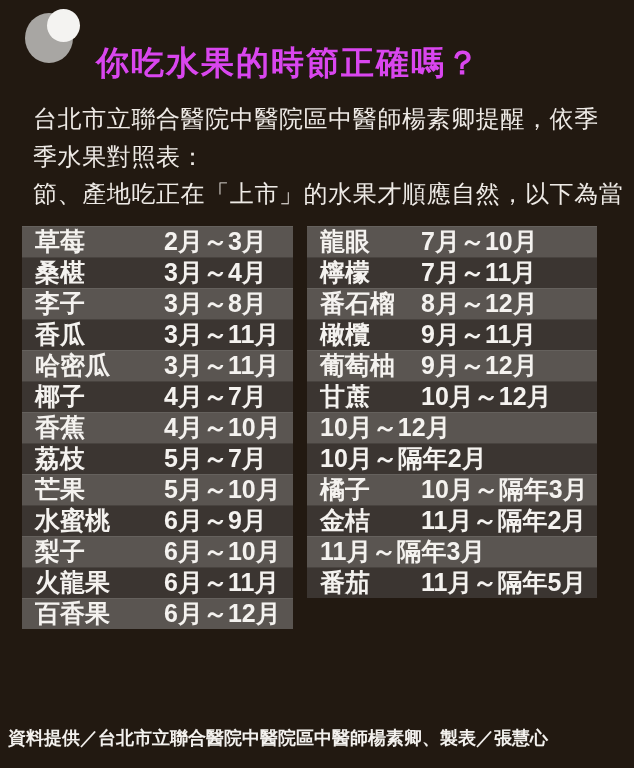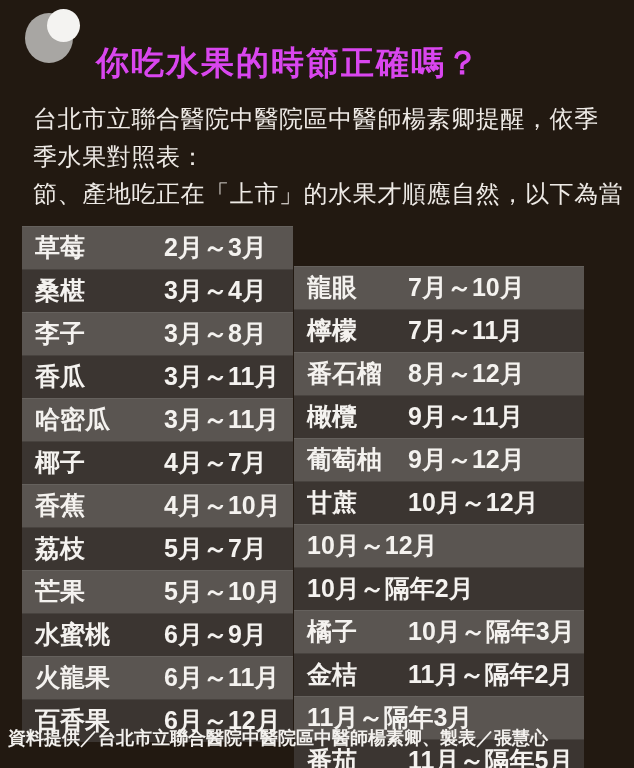--- a/index.html
+++ b/index.html
@@ -25,24 +25,24 @@
     position: absolute; left: 33px; top: 100px;
     color: #eeeae6; font-size: 24px; line-height: 37.5px;
     letter-spacing: 0.6px;
   }
   .intro .line { white-space: nowrap; }
 
   .col {
     position: absolute; top: 226px;
   }
   .col-left  { left: 22px;  width: 271px; }
-  .col-right { left: 294px; width: 290px; margin-top: 40px; }
+  .col-right { left: 307px; width: 290px; }
 
   .row {
-    height: 43px;
+    height: 31px;
     display: flex; align-items: center;
     padding-left: 13px; box-sizing: border-box;
     color: var(--row-text, #f4f2ef);
     font-size: 25px; font-weight: bold;
     box-shadow: inset 0 1px 0 rgba(255,255,255,0.07);
   }
   .row:nth-child(odd)  { background: var(--row-light, #5a5551); }
   .row:nth-child(even) { background: var(--row-dark, #3b3531); }
   .col-left  .fruit { width: 129px; }
   .col-right .fruit { width: 101px; }
@@ -103,20 +103,24 @@
     </div>
     <div class="row">
       <span class="fruit">芒果</span>
       <span class="months">5月～10月</span>
     </div>
     <div class="row">
       <span class="fruit">水蜜桃</span>
       <span class="months">6月～9月</span>
     </div>
     <div class="row">
+      <span class="fruit">梨子</span>
+      <span class="months">6月～10月</span>
+    </div>
+    <div class="row">
       <span class="fruit">火龍果</span>
       <span class="months">6月～11月</span>
     </div>
     <div class="row">
       <span class="fruit">百香果</span>
       <span class="months">6月～12月</span>
     </div>
   </div>
 <div class="col col-right" id="col-right">
     <div class="row">

